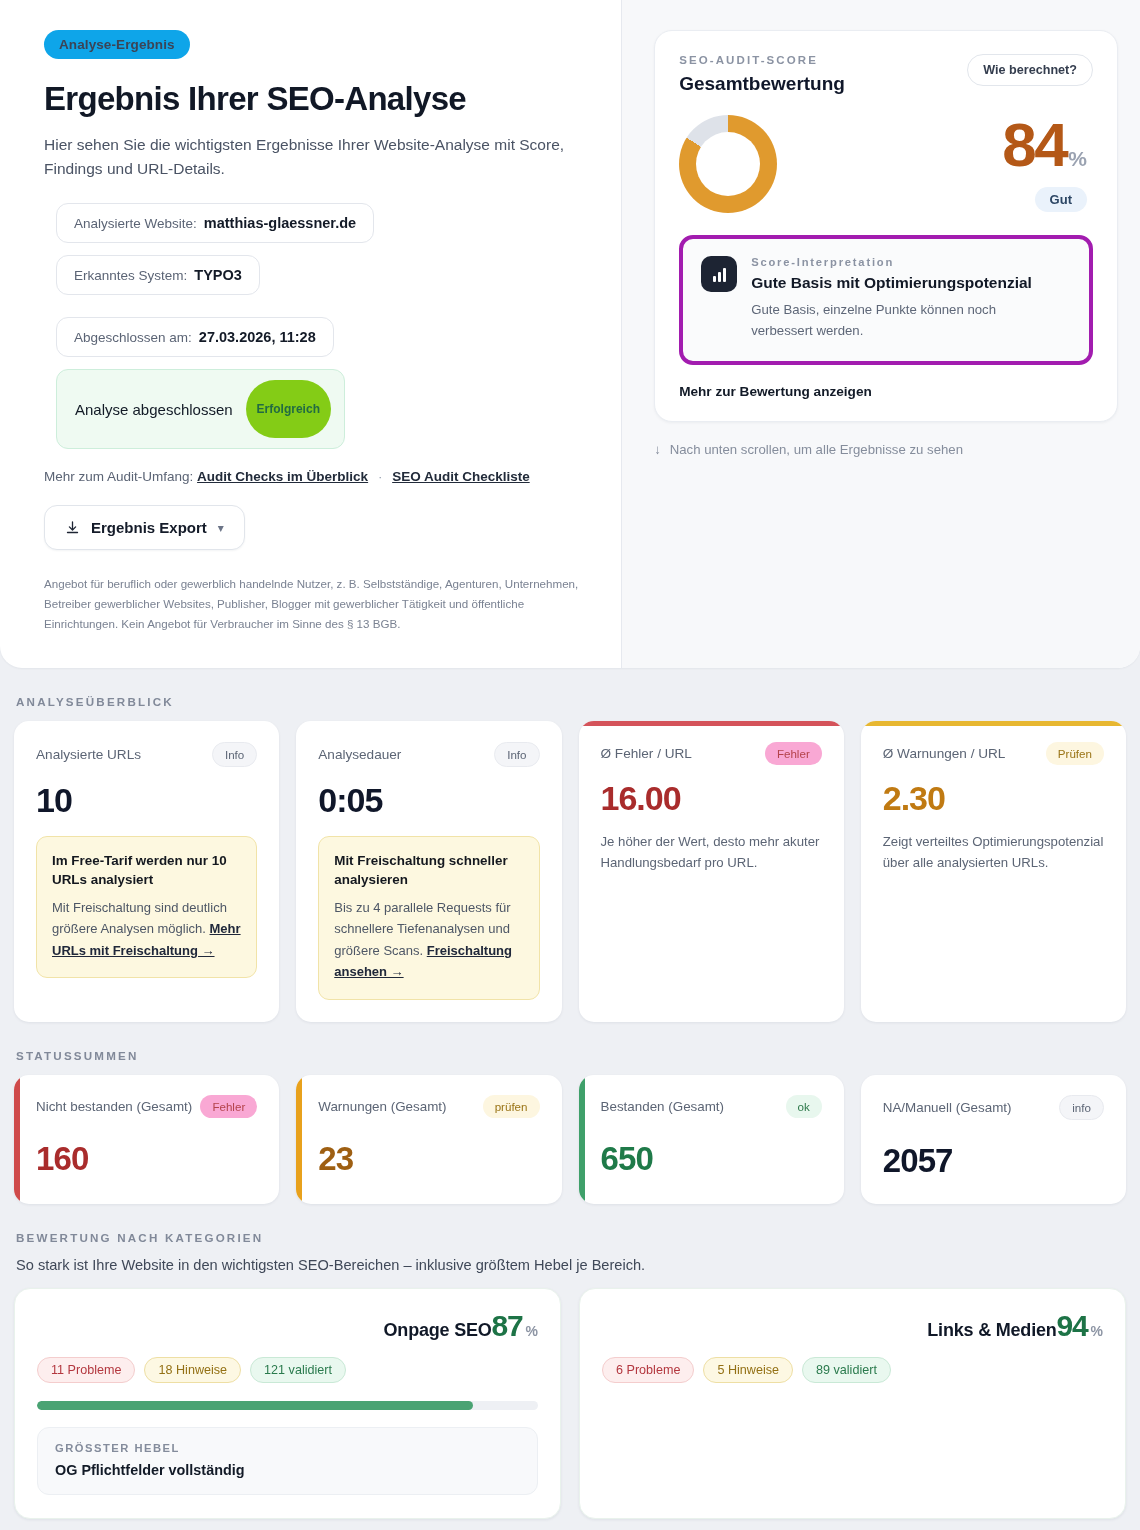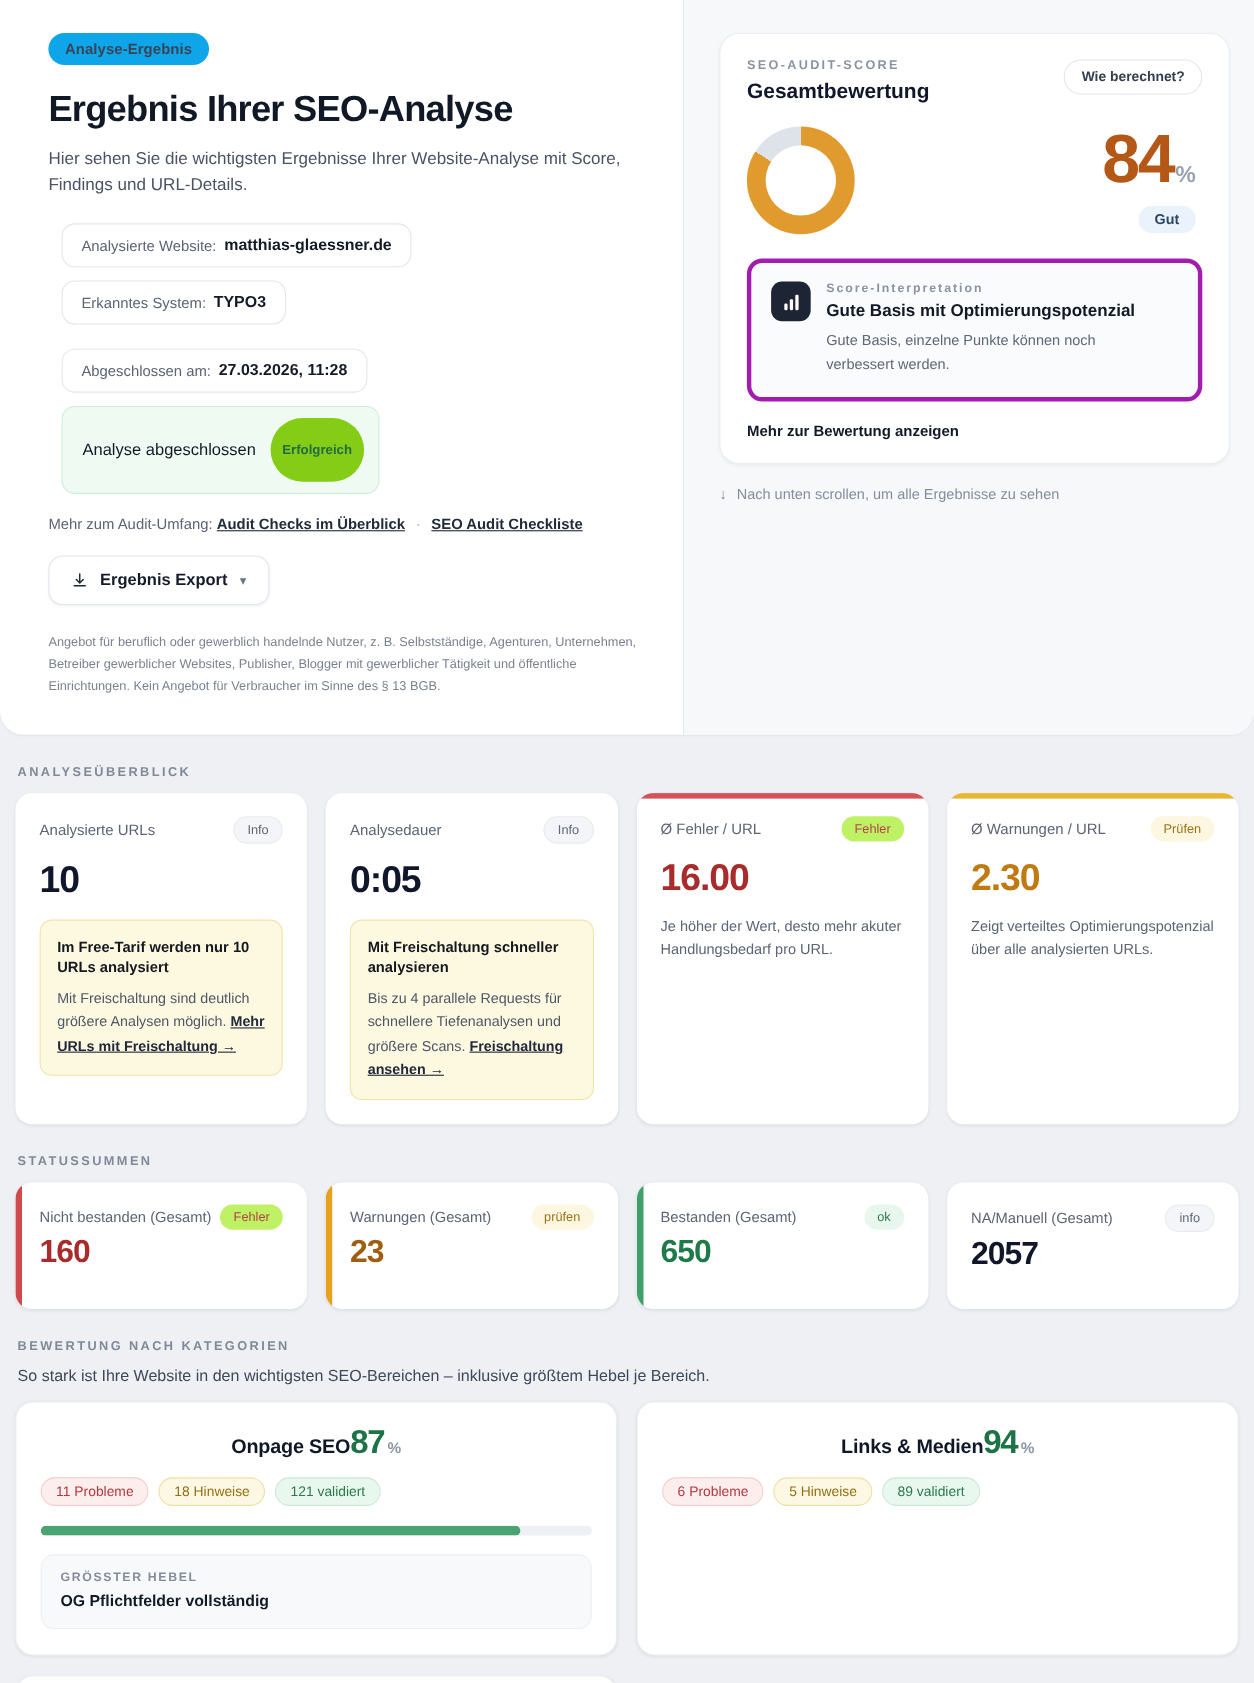--- a/index.html
+++ b/index.html
@@ -239,21 +239,21 @@
   .kpi-head { display: flex; justify-content: space-between; align-items: center; gap: 8px; }
   .kpi-label { font-size: 13.6px; color: #5c6575; }
   .tag {
     font-size: 11.6px;
     padding: 5px 12px;
     border-radius: 999px;
     white-space: nowrap;
     font-weight: 500;
   }
   .tag-info  { background: #f4f5f8; color: #5d6676; border: 1px solid #e8eaef; }
-  .tag-err   { background: #bef264; color: #b4434b; }
+  .tag-err   { background: #f9a8d4; color: #b4434b; }
   .tag-warn  { background: #fdf6e0; color: #9a7416; }
   .tag-ok    { background: #e8f7ee; color: #2f7a4c; }
   .kpi-value { font-size: 34px; font-weight: 700; margin-top: 14px; letter-spacing: -1px; color: #10172a; }
   .kpi-value.red { color: #a92c2c; }
   .kpi-value.amber { color: #c07a12; }
   .kpi-note { font-size: 13.2px; line-height: 1.6; color: #5c6575; margin-top: 13px; }
 
   .hint-box {
     margin-top: 16px;
     background: #fdf8e0;
@@ -277,35 +277,35 @@
   }
   .stat.lbar::before {
     content:"";
     position:absolute; left:0; top:0; bottom:0; width: 6px;
   }
   .stat.l-red::before   { background: #cf4a4a; }
   .stat.l-amber::before { background: #e8a11c; }
   .stat.l-green::before { background: #3fa06a; }
   .stat-head { display: flex; justify-content: space-between; align-items: center; gap: 8px; }
   .stat-label { font-size: 13.4px; color: #5c6575; }
-  .stat-value { font-size: 29px; font-weight: 700; margin-top: 4px; letter-spacing: -.9px; color: #10172a; }
+  .stat-value { font-size: 33px; font-weight: 700; margin-top: 22px; letter-spacing: -.9px; color: #10172a; }
   .stat-value.red { color: #a92c2c; }
   .stat-value.amber { color: #9e5f12; }
   .stat-value.green { color: #1f7a49; }
 
   
   .grid2 { display: grid; grid-template-columns: repeat(2, 1fr); gap: 18px; }
   .cat {
     background: #fff;
     border-radius: 16px;
     padding: 20px 22px 23px;
     box-shadow: 0 1px 3px rgba(20,30,60,.07);
     border: 1px solid #e9f2ec;
   }
-  .cat-head { display: flex; justify-content: center; align-items: baseline; }
+  .cat-head { display: flex; justify-content: flex-end; align-items: baseline; }
   .cat-name { font-size: 18px; font-weight: 700; color: #101827; letter-spacing: -.2px; }
   .cat-score { font-size: 30px; font-weight: 800; color: #1d7346; letter-spacing: -1.2px; }
   .cat-score small { font-size: 14px; font-weight: 600; color: #8d95a4; margin-left: 3px; letter-spacing: 0; }
   .chips { display: flex; gap: 9px; margin-top: 14px; flex-wrap: wrap; }
   .chip {
     font-size: 12.6px;
     padding: 5px 13px;
     border-radius: 999px;
     font-weight: 500;
   }

